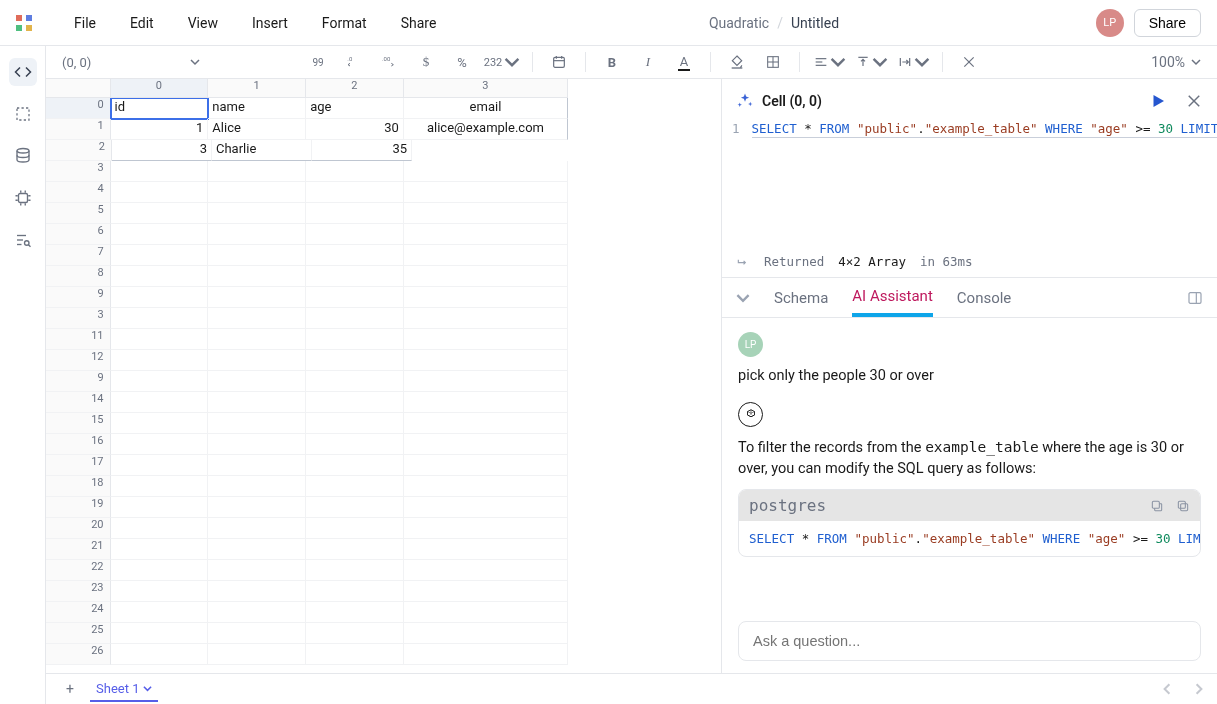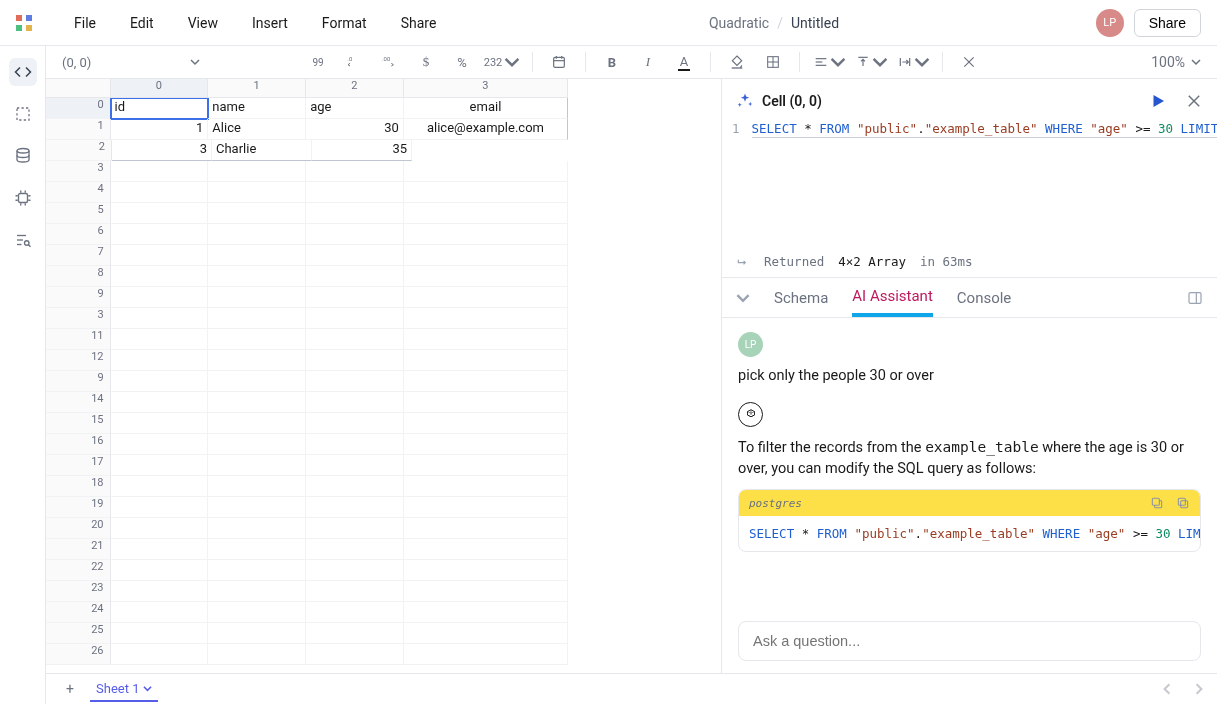--- a/index.html
+++ b/index.html
@@ -76,21 +76,21 @@
   .ptab { color:#6b7280; cursor:pointer; padding:8px 0; }
   .ptab.active { color:#be185d; border-bottom:4px solid #0ea5e9;}
   .layout-ico { margin-left:auto; color:#9aa3b2; cursor:pointer;}
   .chat { padding:14px 16px; font-size:14.5px; display:flex; flex-direction:column; gap:18px; overflow-y:auto; flex:1;}
   .msg-user { display:flex; flex-direction:column; gap:10px;}
   .av-small { width:25px; height:25px; border-radius:50%; background:#a7d3b8; color:#fff; font-size:10px; display:flex; align-items:center; justify-content:center;}
   .ai-logo-circle { width:25px; height:25px; border:1.5px solid #1a1a1a; border-radius:50%; display:flex; align-items:center; justify-content:center;}
   .ai-text { line-height:1.45;}
   .ai-text code { font-family:ui-monospace,Consolas,monospace;}
   .code-block { border:1px solid #e5e7eb; border-radius:8px; overflow:hidden;}
-  .code-block-head { background:#fde047; padding:6px 10px; font-size:11px; color:#6b7280; font-family:ui-monospace,Consolas,monospace; display:flex; align-items:center;font-style:italic;}
+  .code-block-head { background:#e5e5e5; padding:6px 10px; font-size:16px; color:#6b7280; font-family:ui-monospace,Consolas,monospace; display:flex; align-items:center;}
   .code-block-head .hb-icons { margin-left:auto; display:flex; gap:12px; color:#8a93a3;}
   .code-block-body { padding:10px; font-family:ui-monospace,Consolas,monospace; font-size:12.5px; white-space:pre;}
   .ask-box { border:1px solid #e5e7eb; border-radius:8px; padding:10px 12px; margin:4px 16px 12px 16px;}
   .ask-input { border:none; outline:none; width:100%; font-size:14.5px; color:#6b7280; background:transparent;}
   .ask-foot { display:flex; align-items:center; gap:8px; margin-top:30px; font-size:12px; color:#6b7280;}
   .model-sel { display:flex; align-items:center; gap:6px; cursor:pointer;}
   .foot-right { margin-left:auto; display:flex; align-items:center; gap:14px;}
   .send-btn { width:26px; height:26px; border-radius:6px; background:#9ab6ec; display:flex; align-items:center; justify-content:center; color:#fff;}
   svg { display:block;}
 </style>

